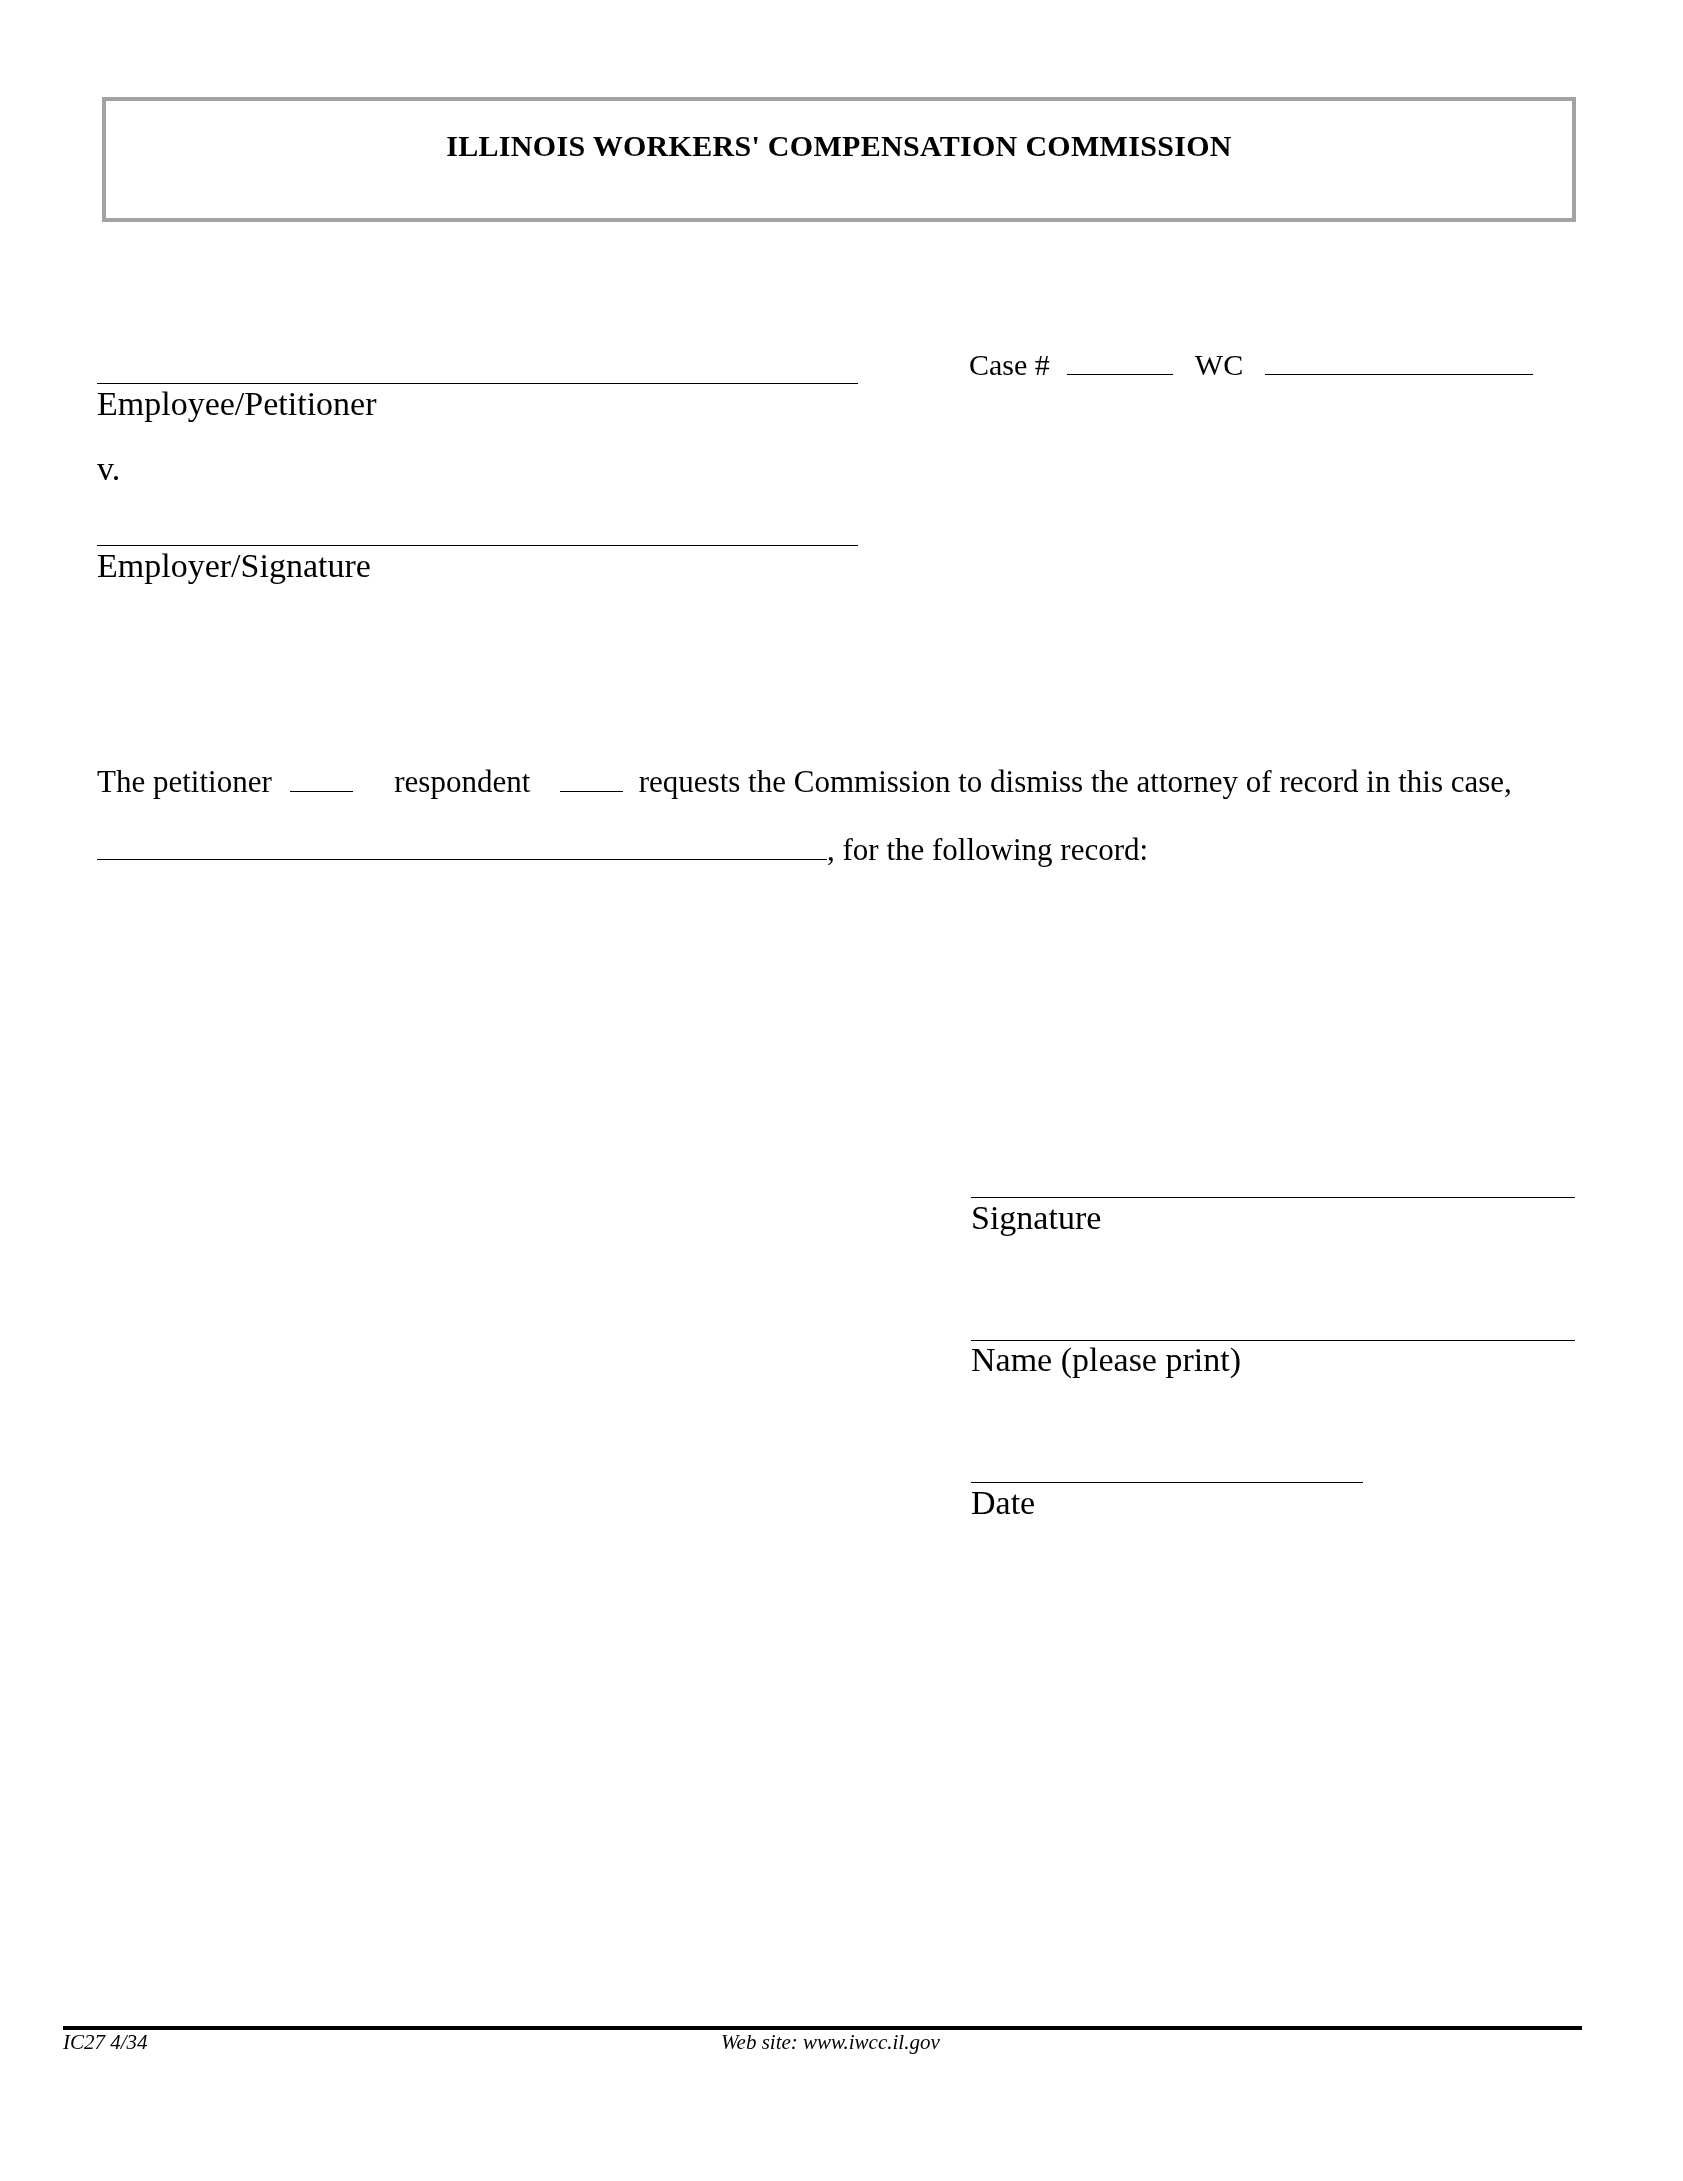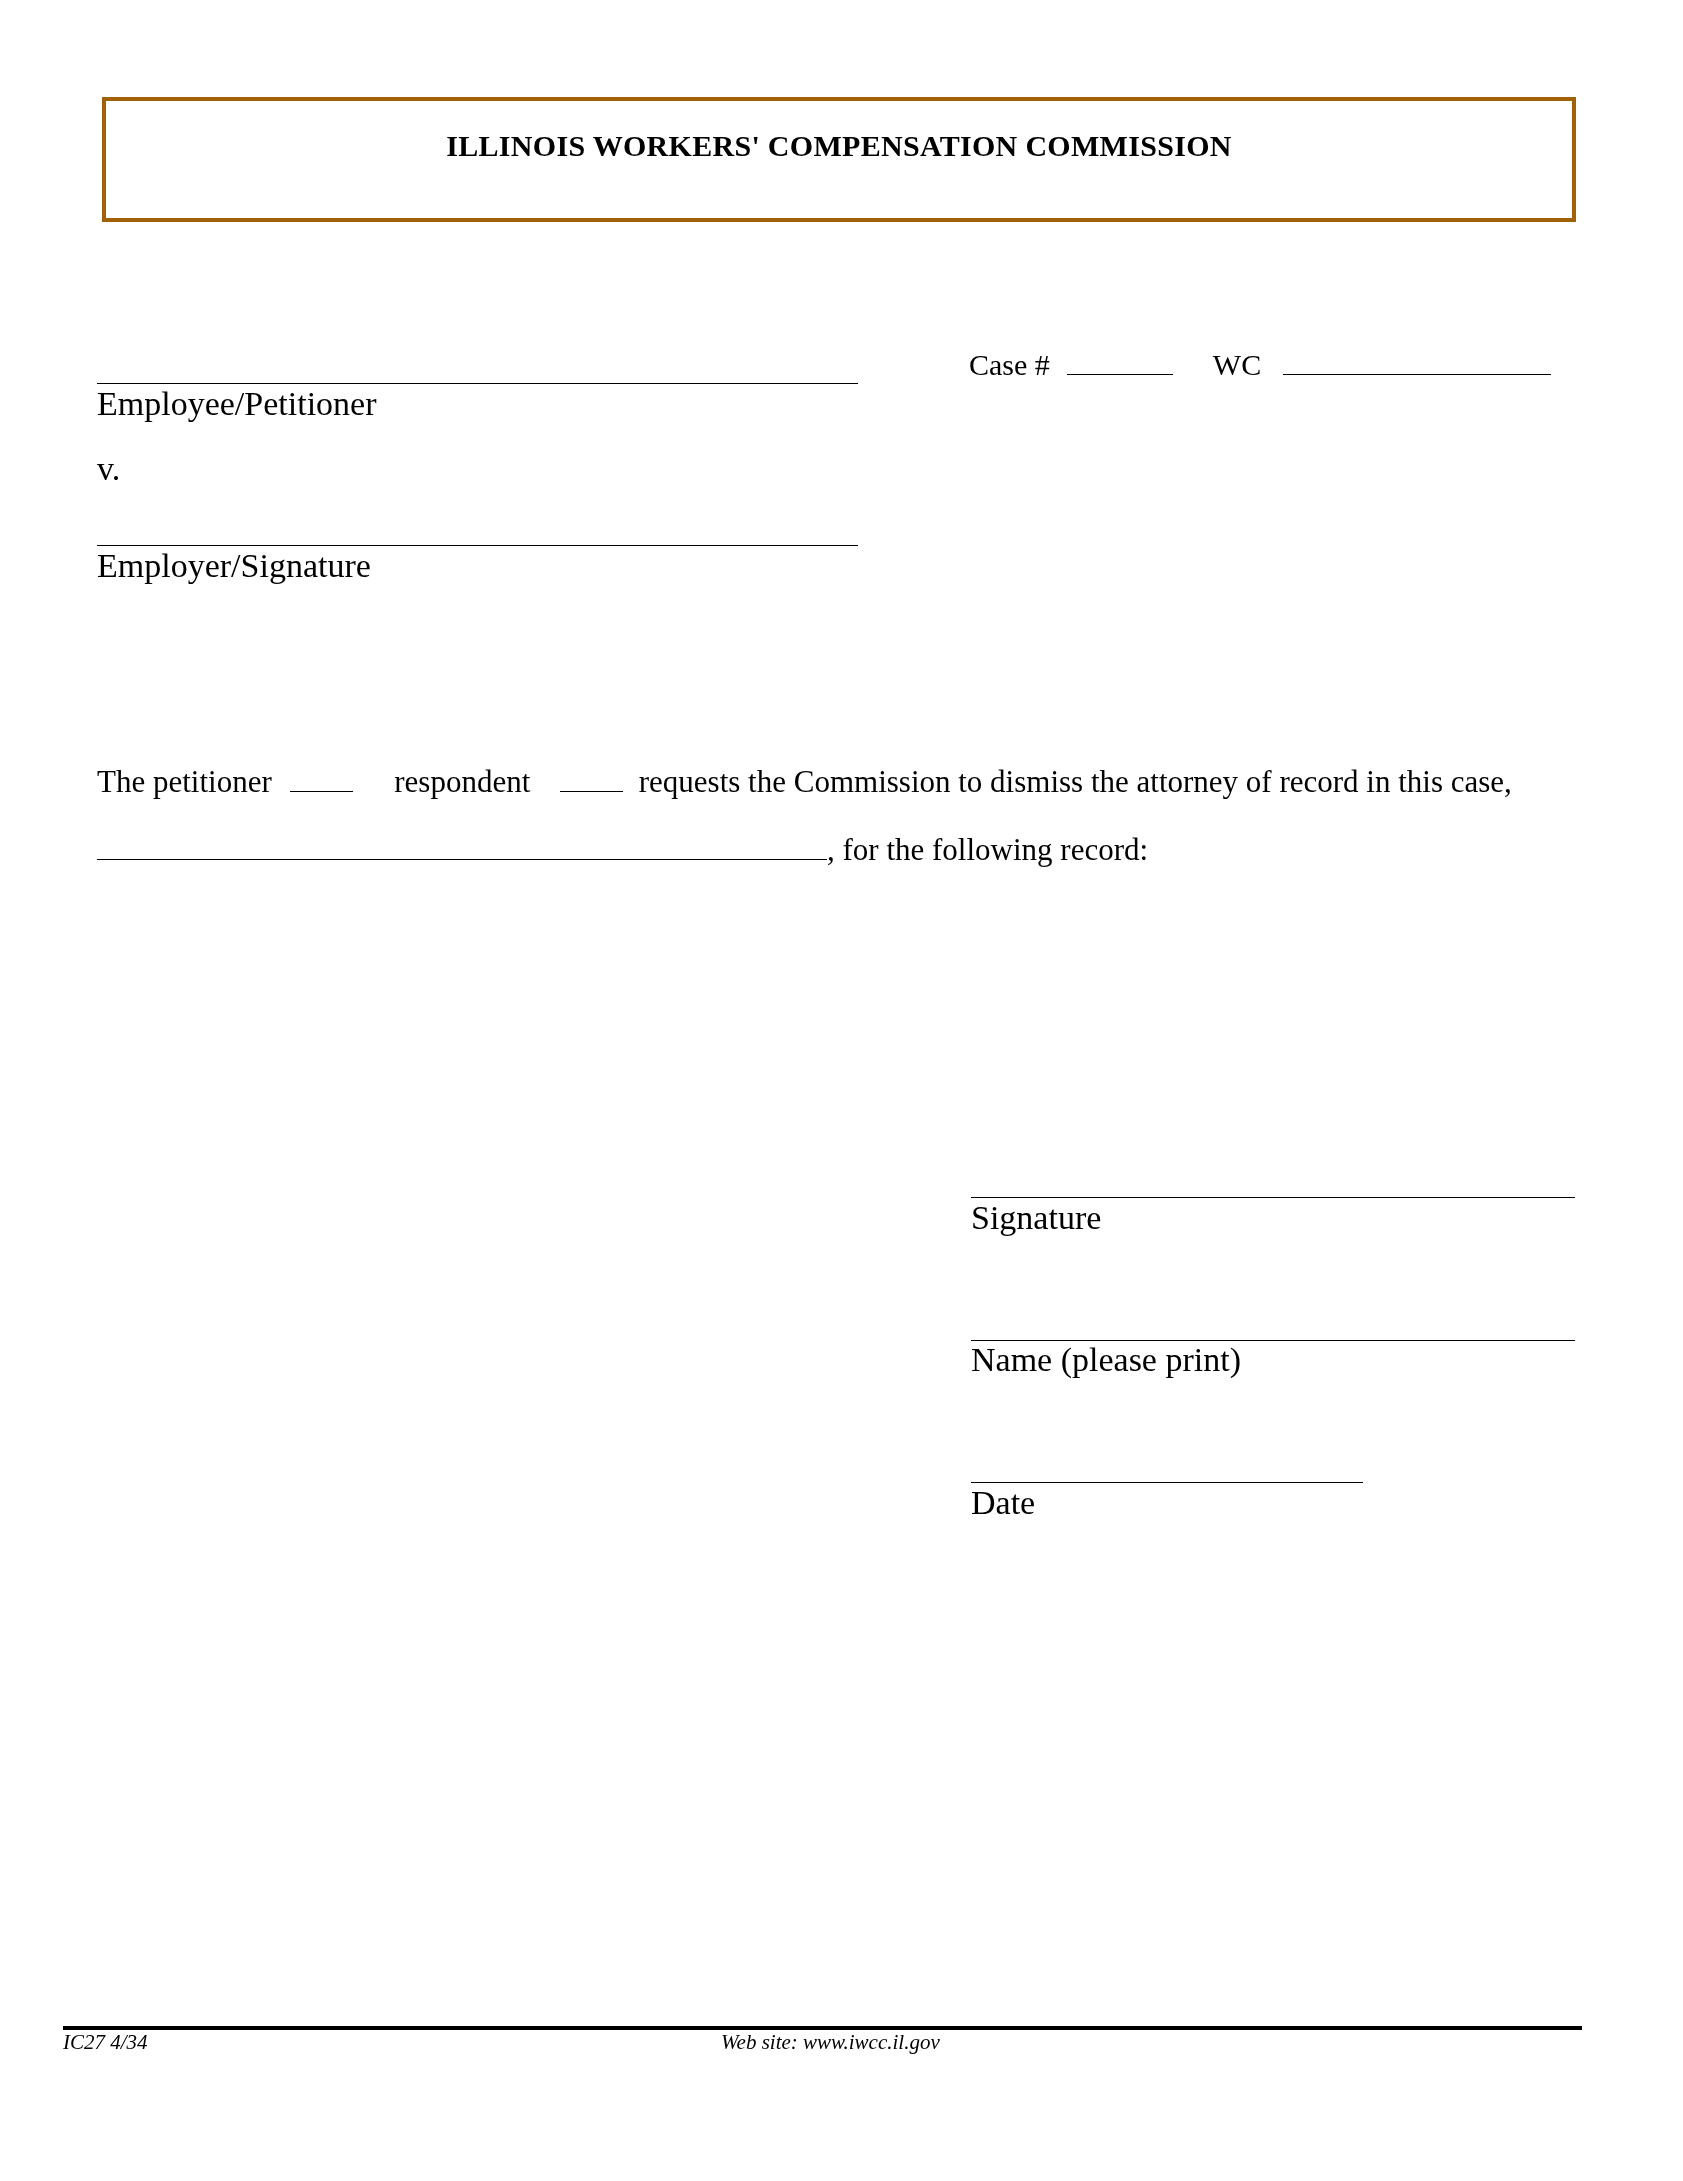--- a/index.html
+++ b/index.html
@@ -16,21 +16,21 @@
       overflow: hidden;
     }
 
     
     .title-box {
       position: absolute;
       left: 102px;
       top: 97px;
       width: 1466px;
       height: 117px;
-      border: 4px solid #a16207;
+      border: 4px solid #a3a3a3;
       box-sizing: content-box;
     }
     .title-line {
       position: absolute;
       left: 0; right: 0;
       text-align: center;
       font-weight: bold;
       font-size: 30px;
       letter-spacing: 0.3px;
     }
@@ -84,21 +84,21 @@
 <div class="label" style="left:97px; top:385px;">Employee/Petitioner</div>
 
 <div class="label" style="left:97px; top:450px;">v.</div>
 
 <div class="rule" style="left:97px; top:545px; width:761px;"></div>
 <div class="label" style="left:97px; top:547px;">Employer/Signature</div>
 
 <div class="body-text" style="left:969px; top:348px; font-size:30px;">
   <span>Case #</span>
   <span class="blank" style="width:106px; margin-left:10px;"></span>
-  <span style="margin-left:32px;">WC</span>
+  <span style="margin-left:14px;">WC</span>
   <span class="blank" style="width:268px; margin-left:14px;"></span>
 </div>
 
 <div class="body-text" style="left:97px; top:764px;">
   <span>The petitioner</span>
   <span class="blank" style="width:63px; margin-left:10px;"></span>
   <span style="margin-left:34px;">respondent</span>
   <span class="blank" style="width:63px; margin-left:22px;"></span>
   <span style="margin-left:8px;">requests the Commission to dismiss the attorney of record in this case,</span>
 </div>

